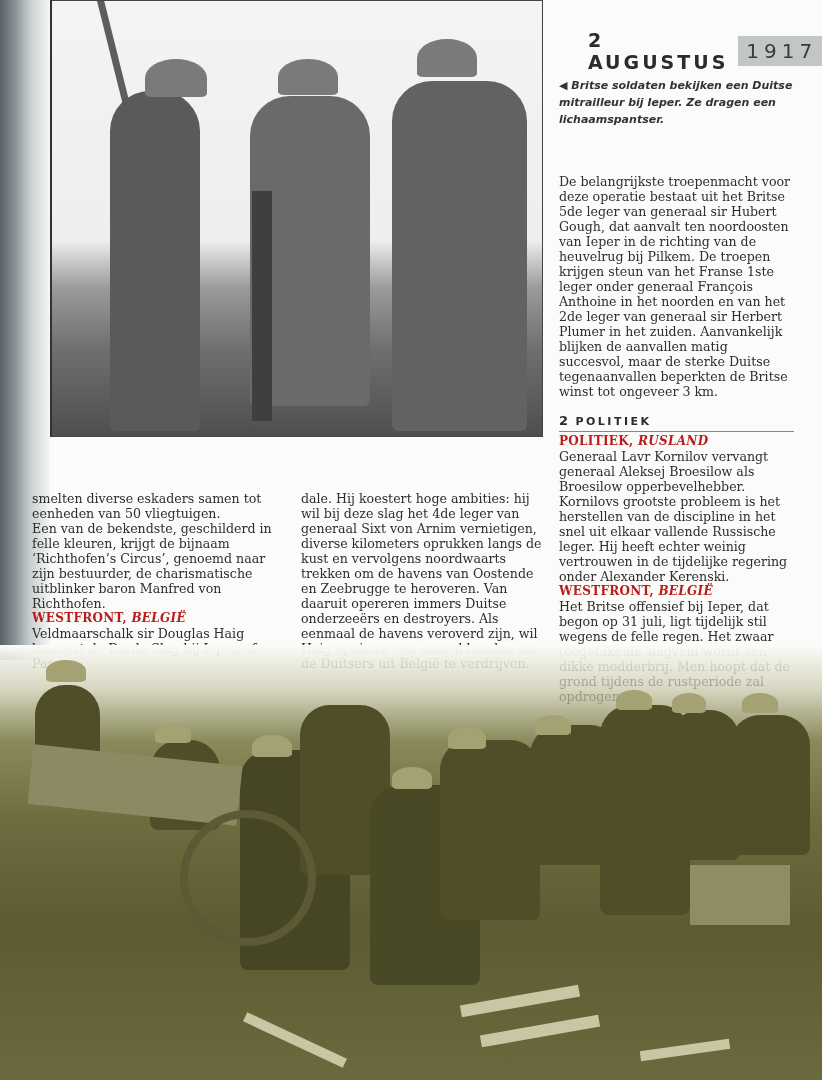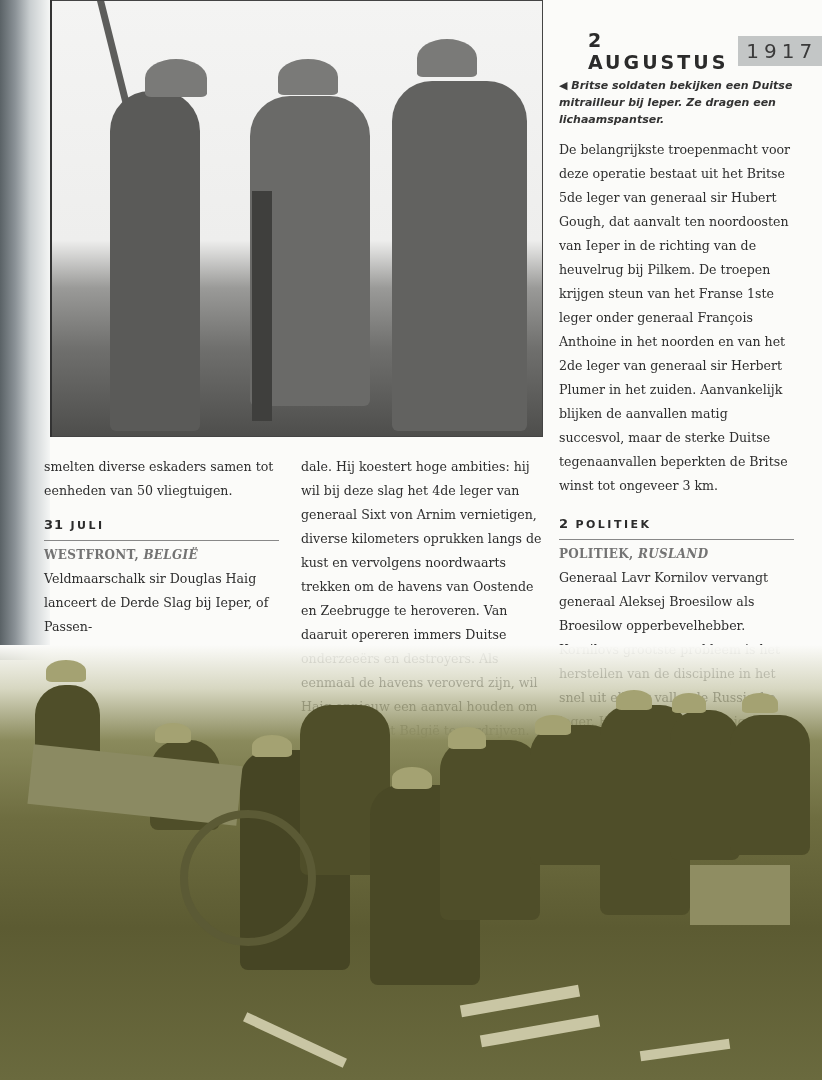--- a/index.html
+++ b/index.html
@@ -33,31 +33,31 @@
     font-family: "DejaVu Sans", sans-serif; font-weight: bold; font-size: 19px; letter-spacing: 3px; color: #2b2b2b;
   }
   .date-header .year {
     margin-left: 10px; background: #c3c6c6; padding: 0 10px 0 8px; height: 30px; line-height: 30px;
     font-family: "DejaVu Sans", sans-serif; font-size: 20px; letter-spacing: 5px; color: #3a3a3a; width: 70px;
   }
   .caption {
     position: absolute; left: 559px; top: 77px; width: 240px;
     font-family: "DejaVu Sans", sans-serif; font-style: italic; font-weight: bold; font-size: 11px; line-height: 17px; color: #333;
   }
-  .col { position: absolute; font-size: 12.6px; line-height: 24px; color: #2e2e2e; }
+  .col { position: absolute; font-size: 12.6px; line-height: 15px; color: #2e2e2e; margin-top: 36px; }
   .col p { margin: 0; }
   .c-right { left: 559px; width: 232px; }
-  .c-left { left: 44px; width: 240px; top: 455px; }
+  .c-left { left: 32px; width: 240px; top: 455px; }
   .c-mid { left: 301px; width: 244px; top: 455px; }
   .sec-date {
     font-family: "DejaVu Sans", sans-serif; font-weight: bold; font-size: 11px; letter-spacing: 2.5px; color: #2b2b2b;
     border-bottom: 1px solid #888; padding-bottom: 2px; margin-bottom: 2px; width: 235px;
   }
   .sec-date .num { font-size: 13px; letter-spacing: 1px; }
-  .sec-head { font-weight: bold; font-size: 12px; letter-spacing: 0.3px; color: #737373; }
+  .sec-head { font-weight: bold; font-size: 12px; letter-spacing: 0.3px; color: #b91c1c; }
   .sec-head i { font-style: italic; }
 
   
   .photo-bottom {
     position: absolute; left: 0; top: 645px; width: 822px; height: 435px; overflow: hidden;
     background: linear-gradient(to bottom, rgba(251,251,249,1) 0%, rgba(200,200,170,0.7) 10%, #8a8a5c 22%, #6e6d40 40%, #5c5b32 65%, #6a6a3e 100%);
   }
   .bs { position: absolute; background: #4f4e29; border-radius: 30px 30px 8px 8px; }
   .bh { position: absolute; background: #a4a272; border-radius: 50% 50% 15% 15%; }
   .gun { position: absolute; background: #8b8a62; }
@@ -103,24 +103,21 @@
   <p>Generaal Lavr Kornilov vervangt generaal Aleksej Broesilow als Broesilow opperbevelhebber. Kornilovs grootste probleem is het herstellen van de discipline in het snel uit elkaar vallende Russische leger. Hij heeft echter weinig vertrouwen in de tijdelijke regering onder Alexander Kerenski.</p>
   <div class="sec-head">
     <span>WESTFRONT,</span>
     <i>BELGIË</i>
   </div>
   <p>Het Britse offensief bij Ieper, dat begon op 31 juli, ligt tijdelijk stil wegens de felle regen. Het zwaar toegetakelde slagveld wordt één dikke modderbrij. Men hoopt dat de grond tijdens de rustperiode zal opdrogen.</p>
 </div>
 
 <div class="col c-left">
   <p>smelten diverse eskaders samen tot eenheden van 50 vliegtuigen.</p>
-  <div class="sec-date" style="margin-top:10px;">
-    <span class="num">31</span>
-    <span>JULI</span>
-  </div>
+  <p>Een van de bekendste, geschilderd in felle kleuren, krijgt de bijnaam ‘Richthofen’s Circus’, genoemd naar zijn bestuurder, de charismatische uitblinker baron Manfred von Richthofen.</p>
   <div class="sec-head">
     <span>WESTFRONT,</span>
     <i>BELGIË</i>
   </div>
   <p>Veldmaarschalk sir Douglas Haig lanceert de Derde Slag bij Ieper, of Passen-</p>
 </div>
 
 <div class="col c-mid">
   <p>dale. Hij koestert hoge ambities: hij wil bij deze slag het 4de leger van generaal Sixt von Arnim vernietigen, diverse kilometers oprukken langs de kust en vervolgens noordwaarts trekken om de havens van Oostende en Zeebrugge te heroveren. Van daaruit opereren immers Duitse onderzeeërs en destroyers. Als eenmaal de havens veroverd zijn, wil Haig opnieuw een aanval houden om de Duitsers uit België te verdrijven.</p>
 </div>

